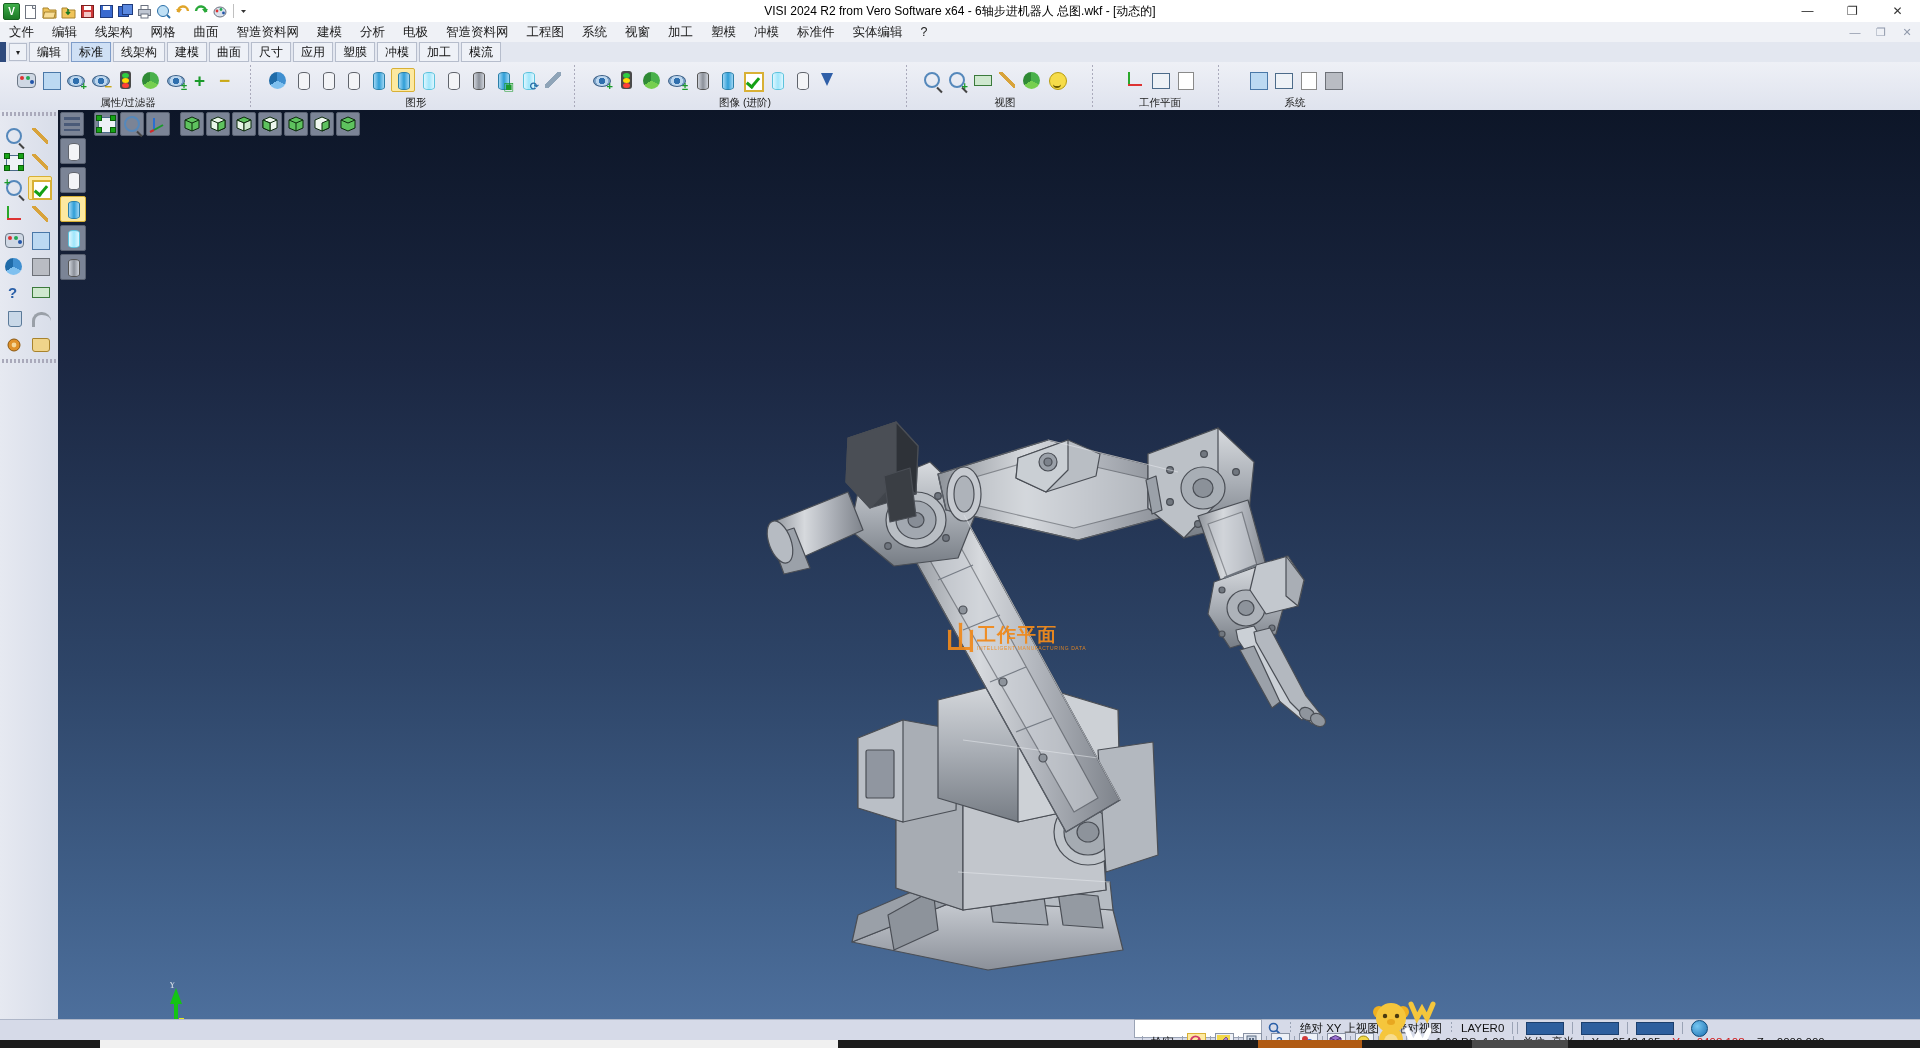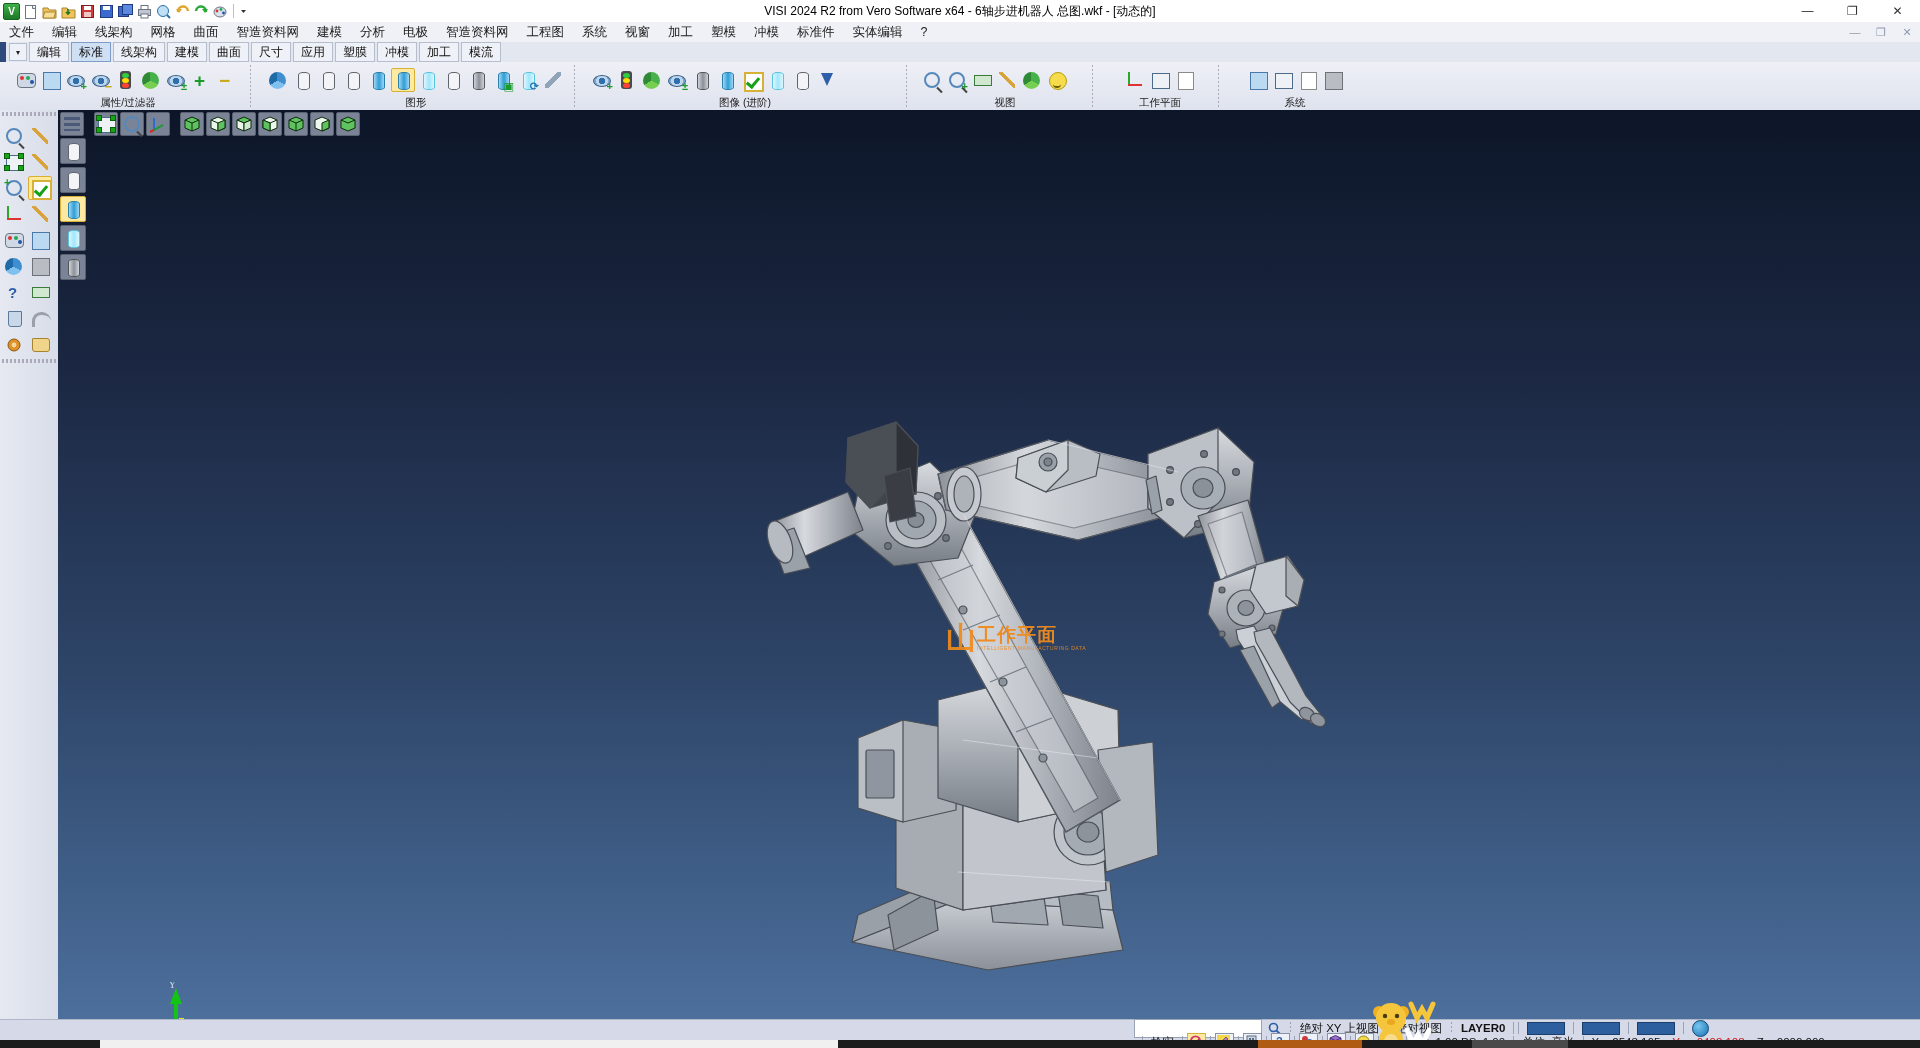--- a/index.html
+++ b/index.html
@@ -865,21 +865,21 @@
         <svg width="13" height="13" viewBox="0 0 13 13">
             <circle cx="5.5" cy="5.5" r="4" fill="none" stroke="#2a5fa8" stroke-width="1.6"></circle>
             <path d="M8.6 8.6L12 12" stroke="#2a5fa8" stroke-width="1.8"></path>
           </svg>
       </span>
       <div class="sb-dot"></div>
       <div class="sb-cell">绝对 XY 上视图</div>
       <div class="sb-div"></div>
       <div class="sb-cell">绝对视图</div>
       <div class="sb-dot"></div>
-      <div class="sb-cell" style="font-weight:bold;">LAYER0</div>
+      <div class="sb-cell" style="font-weight:normal;">LAYER0</div>
       <div class="sb-div"></div>
       <div class="sb-div"></div>
       <div class="sb-cell">
           <span class="sb-sw"></span>
         </div>
       <div class="sb-div"></div>
       <div class="sb-cell">
           <span class="sb-sw"></span>
         </div>
       <div class="sb-div"></div>

